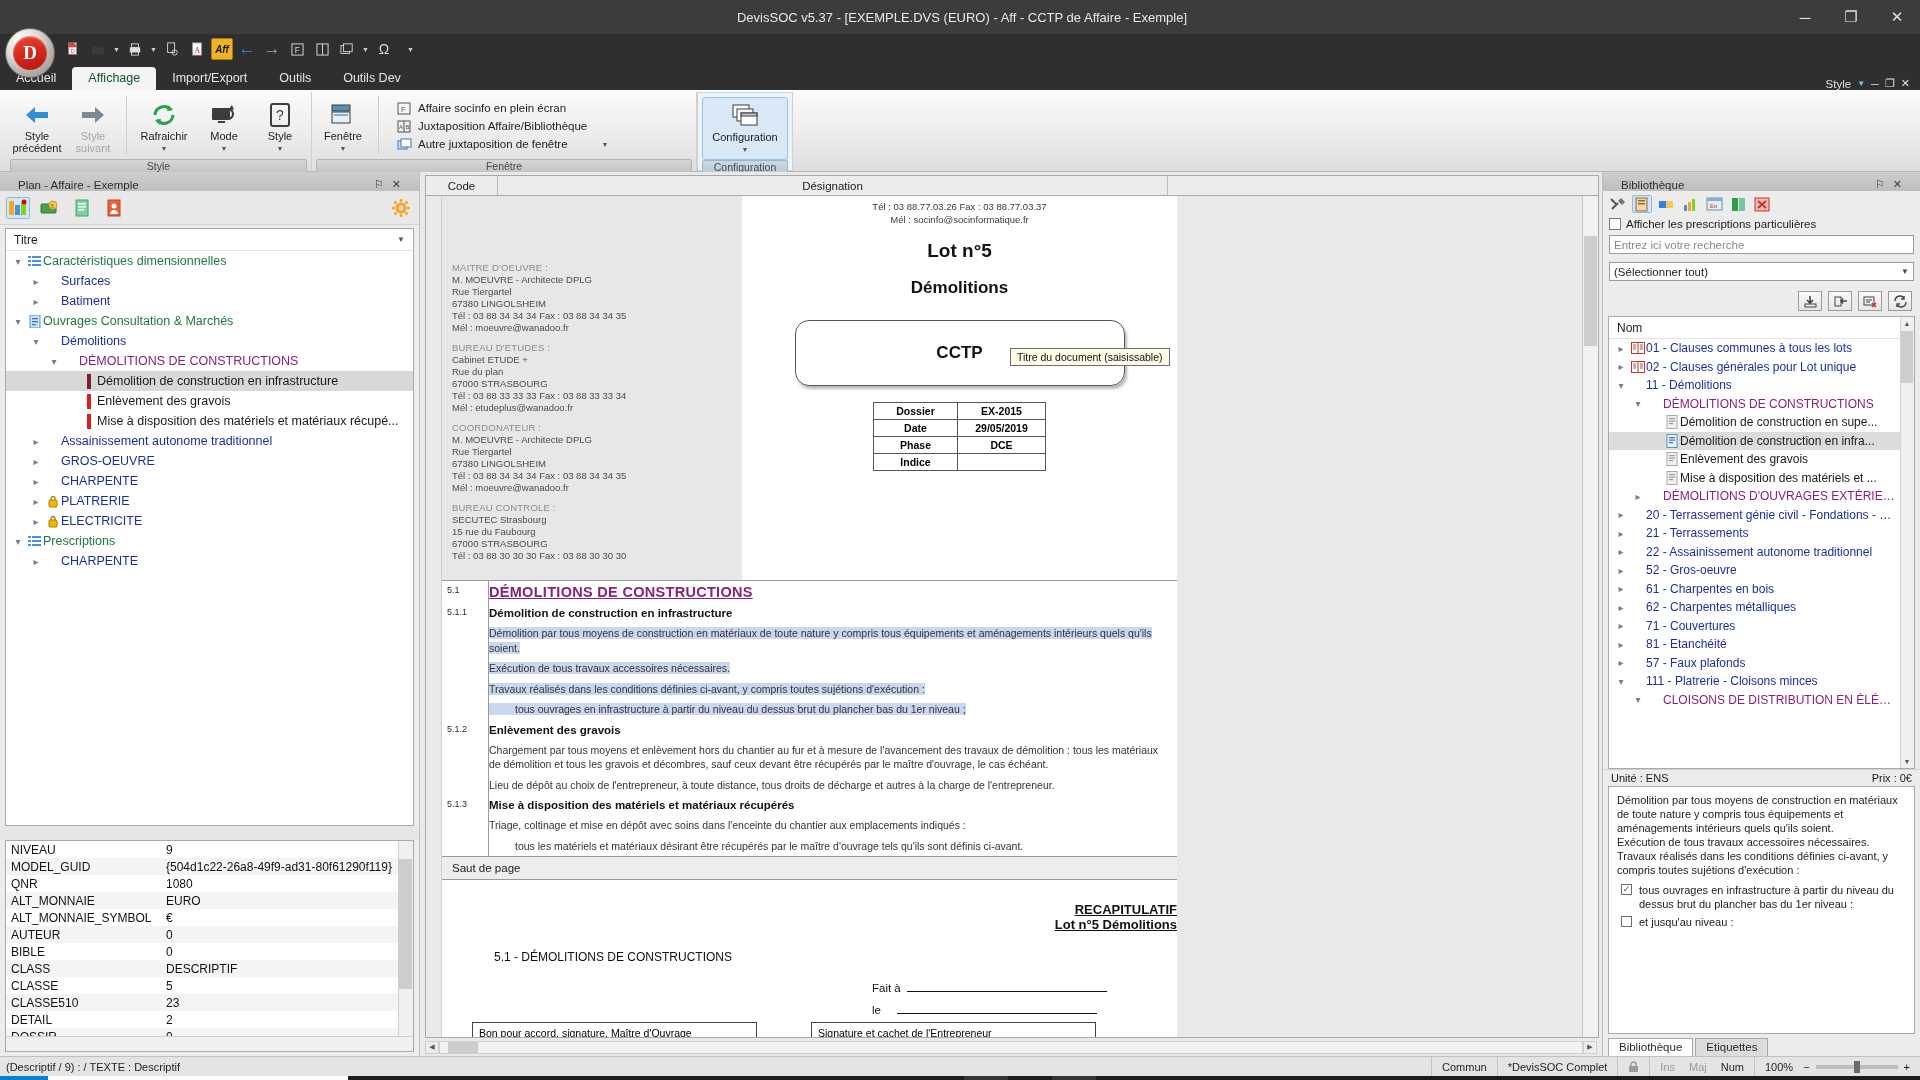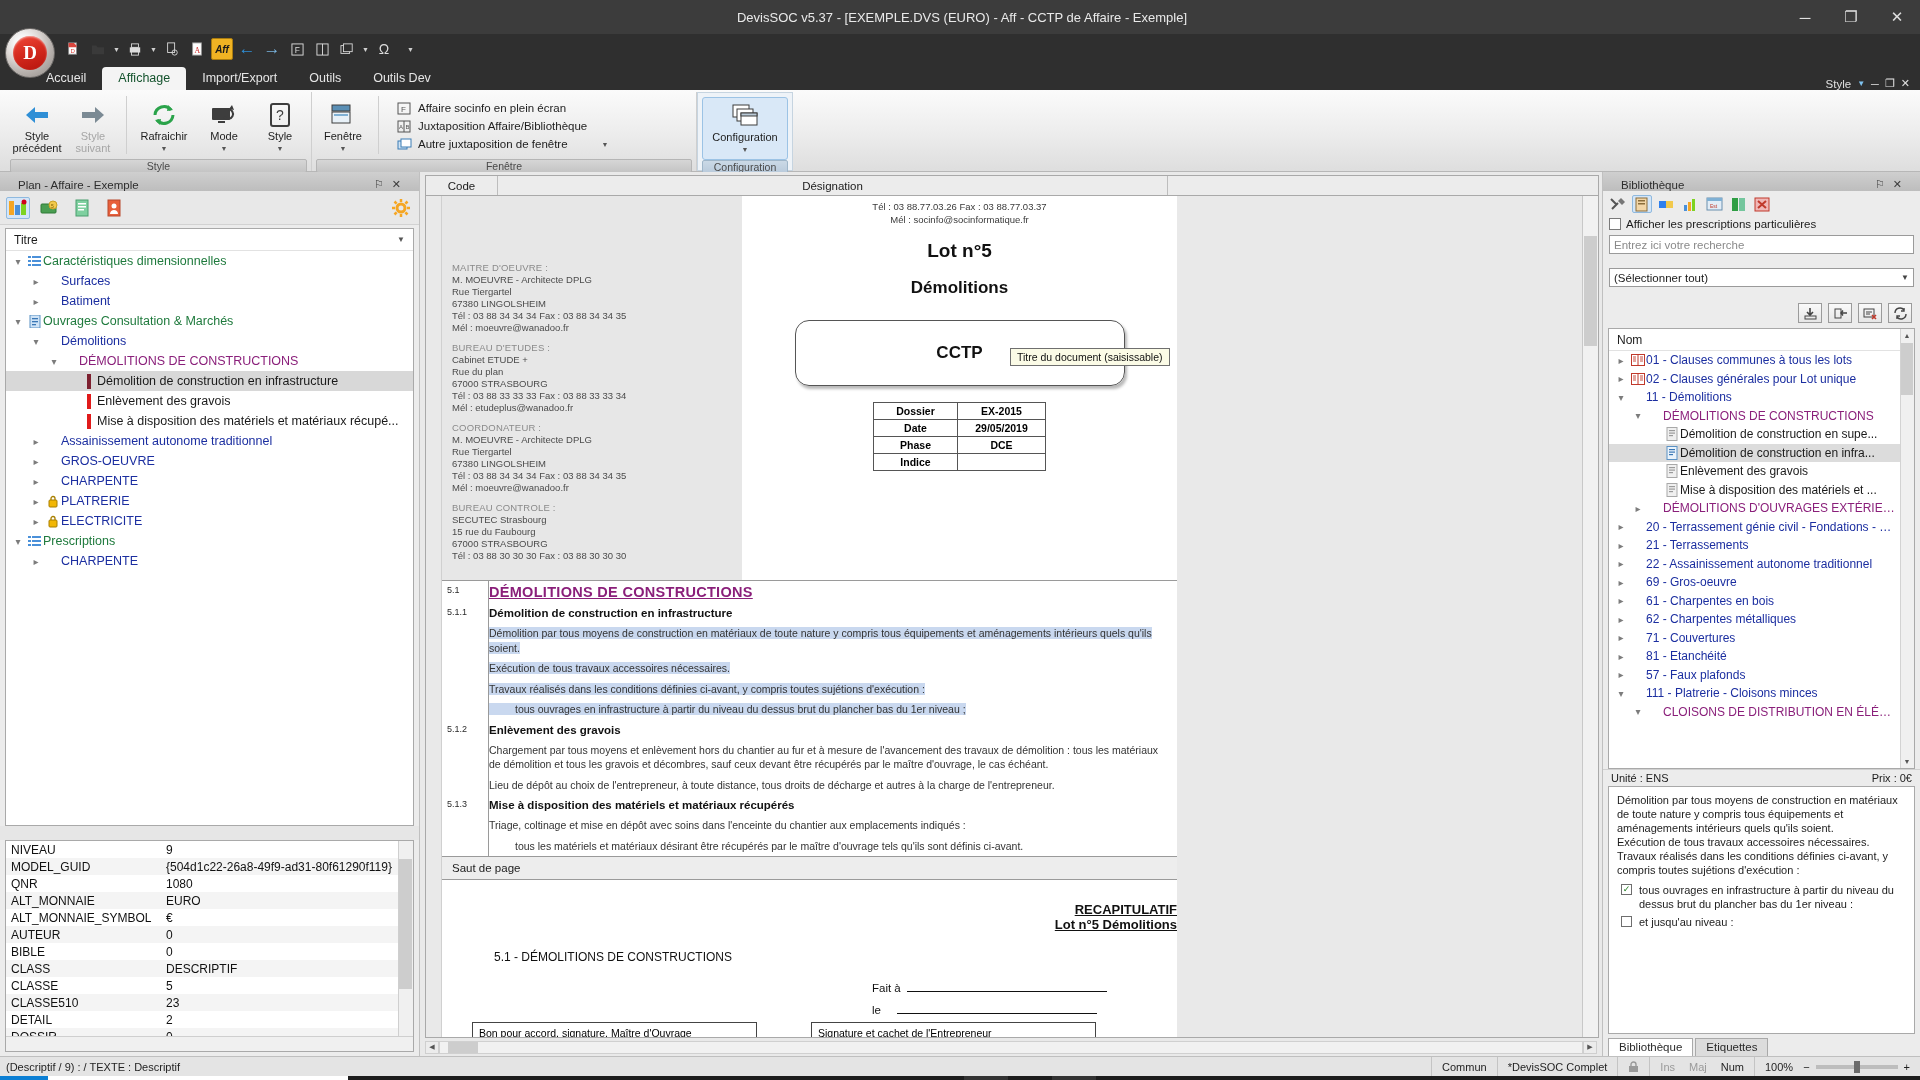--- a/index.html
+++ b/index.html
@@ -45,21 +45,21 @@
     display: flex; align-items: center; justify-content: center;
     font-family: "Liberation Serif", serif;
     box-shadow: inset 0 1px 2px rgba(255,255,255,.55);
   }
   .qbtn {
     width: 22px; height: 22px; display: flex; align-items: center;
     justify-content: center; color: #dcdcdc; font-size: 13px;
   }
   .qcaret { font-size: 7px; color: #cfcfcf; width: 9px; text-align: center; }
   
-  #tabs { height: 26px; background: #2f2f2f; display: flex; align-items: flex-end; padding-left: 30px; }
+  #tabs { height: 26px; background: #2f2f2f; display: flex; align-items: flex-end; padding-left: 0; }
   .tab {
     padding: 4px 16px 5px 16px; color: #e6e6e6; font-size: 12.5px;
     border-radius: 4px 4px 0 0;
   }
   .tab.active { background: #f4f4f4; color: #14532d; }
   
   #ribbon {
     height: 82px; background: linear-gradient(180deg,#fbfbfb 0%,#ececec 55%,#dedede 100%);
     border-bottom: 1px solid #b7b7b7;
     display: flex; align-items: stretch; padding: 2px 4px 0 6px;
@@ -172,21 +172,21 @@
   #docbottom .hthumb { position: absolute; left: 8px; top: 0; width: 30px; height: 11px; background: #cdcdcd; }
   .arrowbtn { width: 14px; height: 13px; background: #ececec; border: 1px solid #cfcfcf; display: flex; align-items: center; justify-content: center; font-size: 7px; color: #555; }
   
   #rightpanel { width: 318px; display: flex; flex-direction: column; background: #ececec; border-left: 1px solid #c0c0c0; }
   .lib-tools { display: flex; align-items: center; gap: 4px; padding: 4px 5px; }
   .lib-icon { width: 20px; height: 18px; display: flex; align-items: center; justify-content: center; border-radius: 2px; }
   .lib-icon.sel { background: #d4e6f8; border: 1px solid #8fb9df; }
   .lib-check { display: flex; align-items: center; gap: 5px; padding: 1px 6px 3px 6px; font-size: 11.5px; color: #1b1b1b; }
   .cbox { width: 12px; height: 12px; border: 1px solid #7a7a7a; background: #fff; flex: none; }
   .lib-input { margin: 2px 6px; height: 19px; background: #fff; border: 1px solid #9a9a9a; font-size: 11.5px; color: #8a8a8a; display: flex; align-items: center; padding: 0 4px; }
-  .lib-select { margin: 12px 6px; height: 19px; background: #fff; border: 1px solid #9a9a9a; font-size: 11.5px; color: #1b1b1b; display: flex; align-items: center; padding: 0 4px; }
+  .lib-select { margin: 6px 6px; height: 19px; background: #fff; border: 1px solid #9a9a9a; font-size: 11.5px; color: #1b1b1b; display: flex; align-items: center; padding: 0 4px; }
   .lib-select .cv { margin-left: auto; font-size: 8px; color: #444; }
   .lib-btnrow { display: flex; justify-content: flex-end; gap: 6px; padding: 4px 8px 4px 0; }
   .sqbtn { width: 24px; height: 20px; border: 1px solid #9b9b9b; background: linear-gradient(180deg,#fafafa,#e6e6e6); display: flex; align-items: center; justify-content: center; }
   #libtree { flex: 1; background: #fff; border: 1px solid #a9a9a9; margin: 1px 5px 0 5px; overflow: hidden; position: relative; }
   #libtree .vscroll { position: absolute; right: 0; top: 0; width: 14px; height: 100%; background: #f0f0f0; border-left: 1px solid #d3d3d3; }
   #libtree .vthumb { position: absolute; right: 1px; top: 14px; width: 12px; height: 52px; background: #cdcdcd; }
   #libtree .vup, #libtree .vdn { position: absolute; right: 1px; width: 12px; height: 13px; display: flex; align-items: center; justify-content: center; font-size: 7px; color: #555; }
   #libtree .vup { top: 0; } #libtree .vdn { bottom: 0; }
   .lrow { display: flex; align-items: center; height: 18.5px; font-size: 12px; padding-right: 16px; white-space: nowrap; }
   .lrow.sel { background: #dcdcdc; }
@@ -1070,21 +1070,21 @@
           <div class="lrow">
             <span style="display:inline-block;width:4px;flex:none;"></span>
             <span class="tw">▸</span>
             <span class="ticon"></span>
             <span class="tlabel c-blue">22 - Assainissement autonome traditionnel</span>
           </div>
           <div class="lrow">
             <span style="display:inline-block;width:4px;flex:none;"></span>
             <span class="tw">▸</span>
             <span class="ticon"></span>
-            <span class="tlabel c-blue">69 - Gros-oeuvre</span>
+            <span class="tlabel c-blue">52 - Gros-oeuvre</span>
           </div>
           <div class="lrow">
             <span style="display:inline-block;width:4px;flex:none;"></span>
             <span class="tw">▸</span>
             <span class="ticon"></span>
             <span class="tlabel c-blue">61 - Charpentes en bois</span>
           </div>
           <div class="lrow">
             <span style="display:inline-block;width:4px;flex:none;"></span>
             <span class="tw">▸</span>

